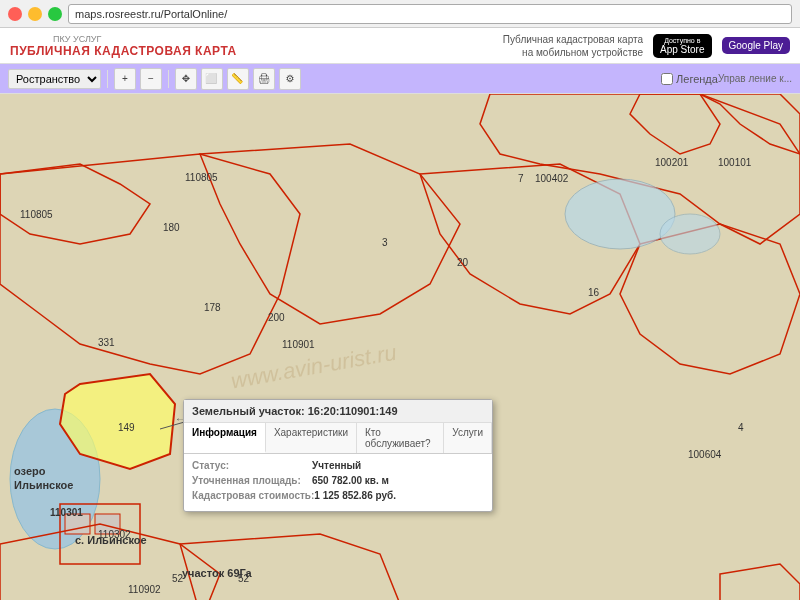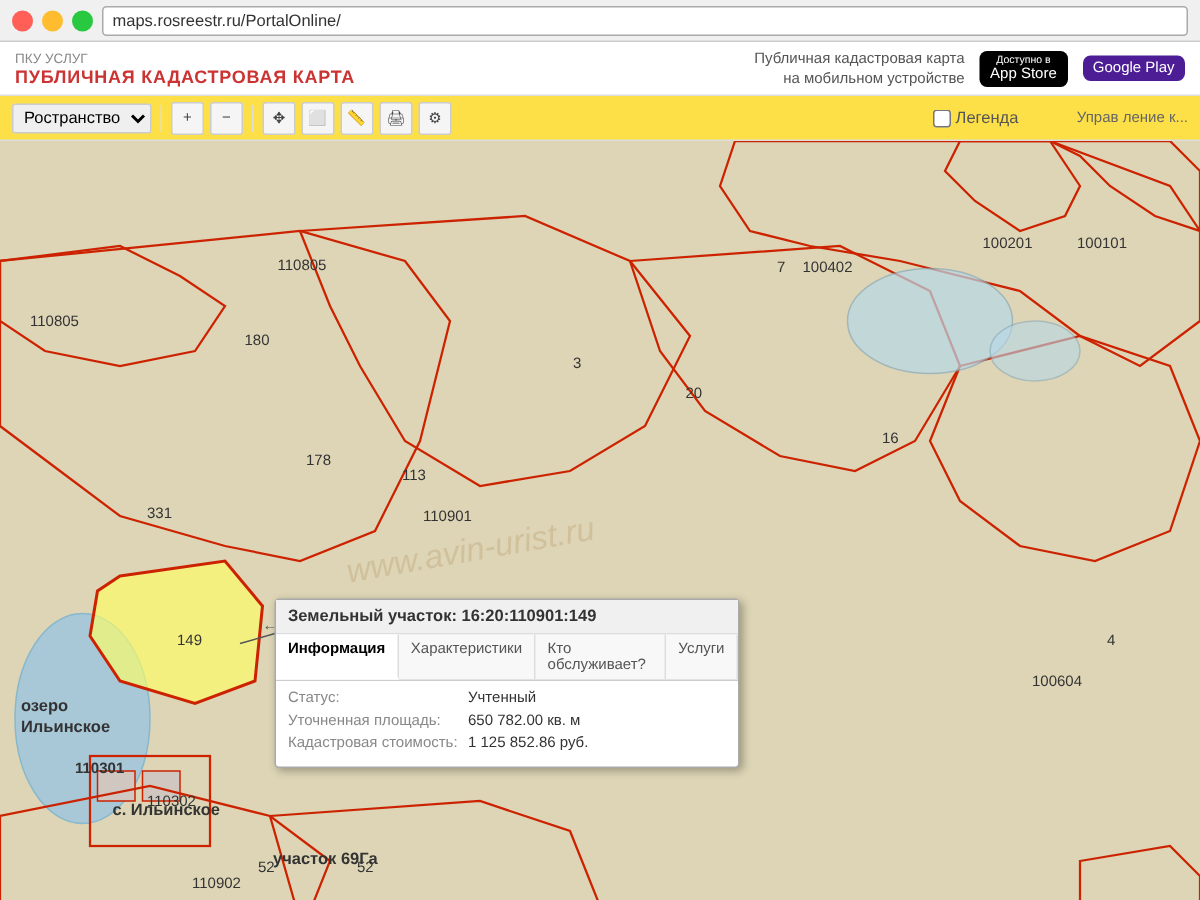--- a/index.html
+++ b/index.html
@@ -43,21 +43,21 @@
       display: flex;
       align-items: center;
       justify-content: space-between;
       height: 36px;
     }
     .header-left {
       display: flex;
       flex-direction: column;
       justify-content: center;
     }
-    .header-service { font-size: 9px; color: #888; }
+    .header-service { font-size: 9px; color: #888; margin-left: 43px; }
     .header-title { font-size: 12px; font-weight: bold; color: #cc3333; letter-spacing: 0.5px; }
     .header-right {
       display: flex;
       align-items: center;
       gap: 10px;
     }
     .header-promo {
       font-size: 10px;
       color: #555;
       text-align: right;
@@ -79,21 +79,21 @@
       background: #4c1d95;
       color: white;
       border-radius: 5px;
       padding: 3px 7px;
       font-size: 10px;
       cursor: pointer;
     }
 
     
     .toolbar {
-      background: #fde047;
+      background: #c4b5fd;
       border-bottom: 1px solid #ddd;
       padding: 3px 8px;
       display: flex;
       align-items: center;
       gap: 4px;
       height: 30px;
     }
     .toolbar-select {
       font-size: 11px;
       border: 1px solid #ccc;
@@ -199,20 +199,21 @@
       color: #555;
     }
     .popup-tab.active {
       background: white;
       border-bottom: 2px solid white;
       color: #000;
       font-weight: bold;
     }
     .popup-content {
       padding: 6px 8px;
+      font-weight: bold;
     }
     .popup-row {
       display: flex;
       margin-bottom: 4px;
       align-items: flex-start;
     }
     .popup-label {
       color: #888;
       min-width: 120px;
       font-size: 10px;
@@ -276,21 +277,21 @@
   <button class="toolbar-btn">✥</button>
   <button class="toolbar-btn">⬜</button>
   <button class="toolbar-btn">📏</button>
   <button class="toolbar-btn">🖨</button>
   <button class="toolbar-btn">⚙</button>
   <div class="toolbar-right">
     <label style="display:flex;align-items:center;gap:3px;cursor:pointer;">
       <input type="checkbox" class="legend-checkbox" style="">
       <span>Легенда</span>
     </label>
-    <span style="font-size:10px;color:#666;margin-left:39px;">Управ ление к...</span>
+    <span style="font-size:10px;color:#666;">Управ ление к...</span>
   </div>
 </div>
 
 <div class="map-container">
 
   <div class="map-bg"></div>
 
   <svg class="map-svg">
 
     <polygon points="490,0 700,0 780,30 800,60 800,120 760,150 720,130 680,100 640,90 600,80 540,70 500,60 480,30" fill="none" stroke="#cc2200" stroke-width="1.5"></polygon>
@@ -345,21 +346,21 @@
   <span class="map-label" style="top:355px;left:688px;">100604</span>
 
   <span class="map-label" style="top:479px;left:172px;">52</span>
   <span class="map-label" style="top:479px;left:238px;">52</span>
   <span class="map-label" style="top:79px;left:518px;">7</span>
   <span class="map-label" style="top:143px;left:382px;">3</span>
   <span class="map-label" style="top:163px;left:457px;">20</span>
   <span class="map-label" style="top:193px;left:588px;">16</span>
   <span class="map-label" style="top:328px;left:738px;">4</span>
   <span class="map-label" style="top:328px;left:118px;">149</span>
-  <span class="map-label" style="top:218px;left:268px;">113</span>
+  <span class="map-label" style="top:218px;left:268px;">200</span>
   <span class="map-label" style="top:243px;left:98px;">331</span>
   <span class="map-label" style="top:63px;left:718px;">100101</span>
   <span class="map-label" style="top:128px;left:163px;">180</span>
   <span class="map-label" style="top:208px;left:204px;">178</span>
 
   <div class="map-label map-label-bold" style="top:370px;left:14px;line-height:1.3;">озеро<br>Ильинское</div>
   <div class="map-label map-label-bold" style="top:440px;left:75px;">с. Ильинское</div>
   <div class="map-label map-label-bold" style="top:473px;left:182px;">участок 69Га</div>
 
   <div class="info-popup" style="top:305px;left:183px;">

